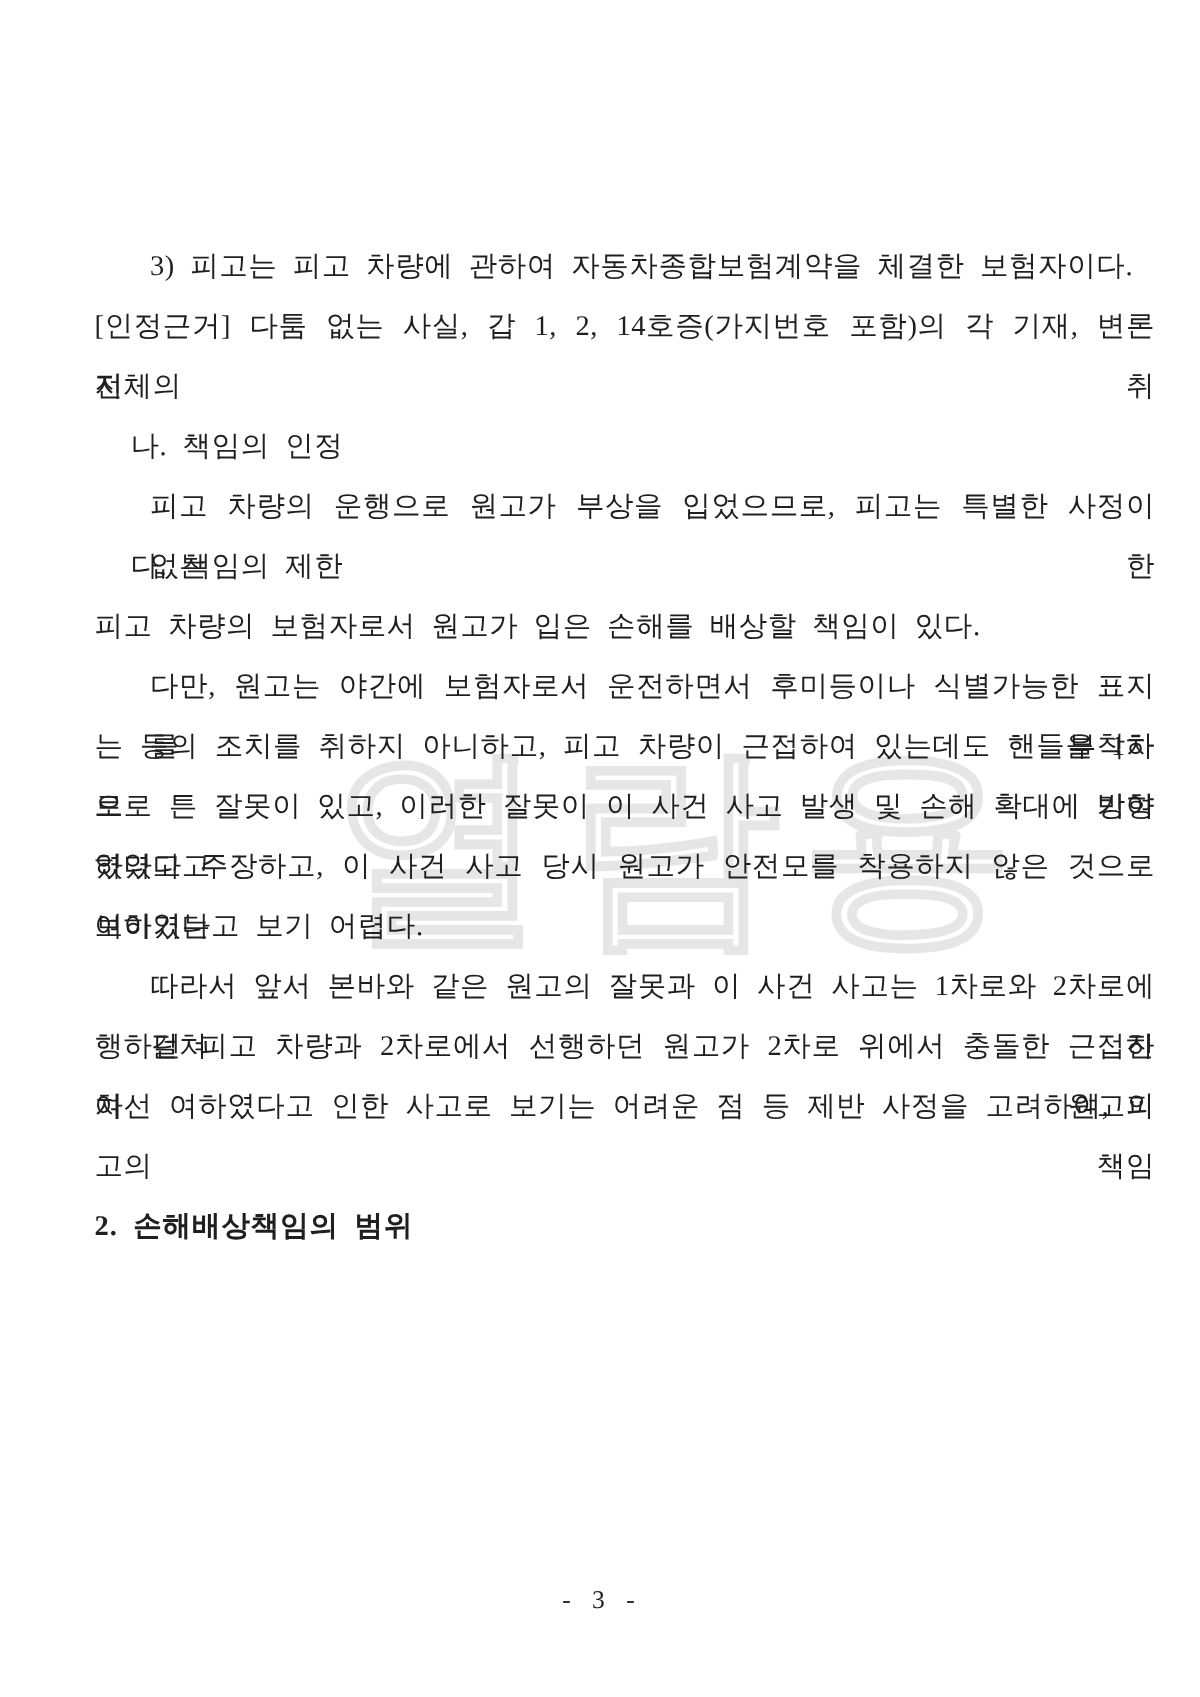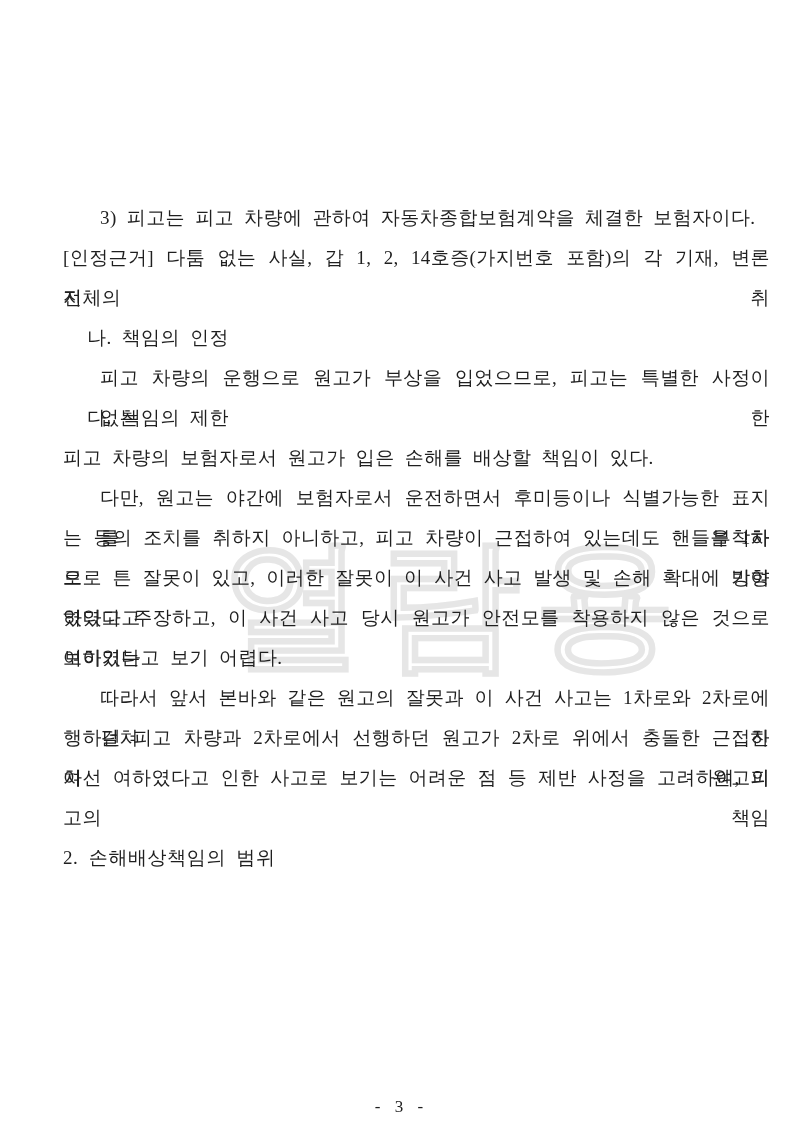--- a/index.html
+++ b/index.html
@@ -28,40 +28,39 @@
     color: transparent;
     -webkit-text-stroke: 2px #e6e6e6;
     text-stroke: 2px #e6e6e6;
     user-select: none;
     white-space: nowrap;
   }
   .content {
     position: relative;
     z-index: 1;
     padding: 158px 30px 0 63px; 
-    margin-top: 40px;
   }
   .ln {
     height: 40px;
     line-height: 40px;
     font-size: 19px;
     letter-spacing: 0.4px;
     word-spacing: 5px;
     white-space: nowrap;
   }
   
   .ln.j {
     white-space: normal;
     text-align: justify;
     text-align-last: justify;
   }
   .ind1 { padding-left: 24px; }  
   .ind2 { padding-left: 37px; }  
   .h {
-    font-weight: normal;
+    font-weight: bold;
     letter-spacing: 0.6px;
   }
   .footer {
     position: absolute;
     left: 0; top: 1052px;
     width: 800px;
     text-align: center;
     font-size: 17px;
     line-height: 30px;
     letter-spacing: 2px;

